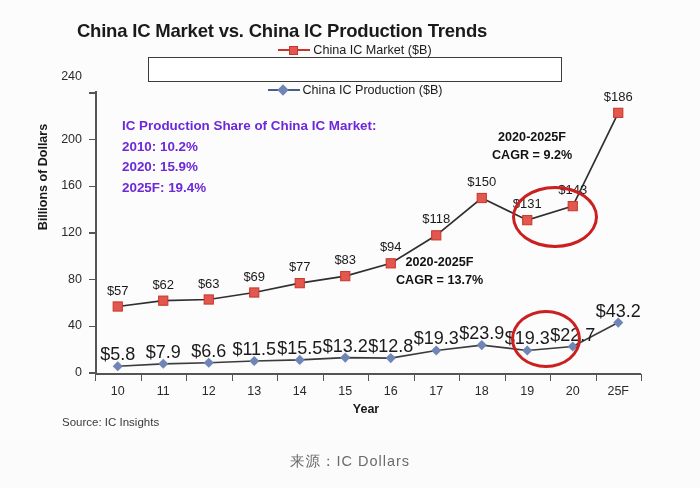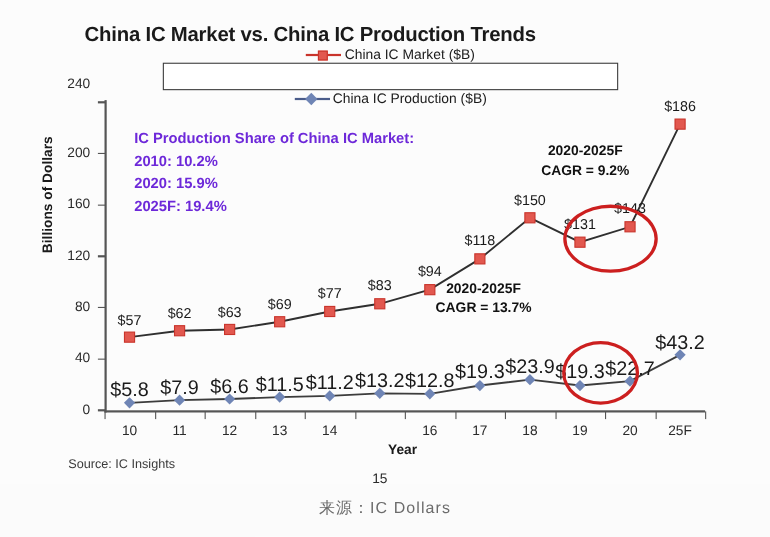--- a/index.html
+++ b/index.html
@@ -266,21 +266,21 @@
         <div class="x-tick" style="left: 459px;"></div>
         <div class="x-tick" style="left: 504.5px;"></div>
         <div class="x-tick" style="left: 550px;"></div>
         <div class="x-tick" style="left: 595.5px;"></div>
         <div class="x-tick" style="left: 641px;"></div>
         <div class="x-tick-label" style="left: 95.75px;">10</div>
         <div class="x-tick-label" style="left: 141.25px;">11</div>
         <div class="x-tick-label" style="left: 186.75px;">12</div>
         <div class="x-tick-label" style="left: 232.25px;">13</div>
         <div class="x-tick-label" style="left: 277.75px;">14</div>
-        <div class="x-tick-label" style="left: 323.25px; margin-top: 44px;">15</div>
+        <div class="x-tick-label" style="left: 323.25px;">15</div>
         <div class="x-tick-label" style="left: 368.75px;">16</div>
         <div class="x-tick-label" style="left: 414.25px;">17</div>
         <div class="x-tick-label" style="left: 459.75px;">18</div>
         <div class="x-tick-label" style="left: 505.25px;">19</div>
         <div class="x-tick-label" style="left: 550.75px;">20</div>
         <div class="x-tick-label" style="left: 596.25px;">25F</div>
       </div>
 
     <svg id="series-svg">
         <polyline points="117.75,306.5 163.25,300.66666666666663 208.75,299.5 254.25,292.5 299.75,283.16666666666663 345.25,276.1666666666667 390.75,263.3333333333333 436.25,235.33333333333334 481.75,198 527.25,220.16666666666669 572.75,206.16666666666666 618.25,112.83333333333331" fill="none" stroke="#2f2f2f" stroke-width="1.7"></polyline>
@@ -321,21 +321,21 @@
         <div class="pt-label market" style="left: 360.75px; top: 239.333px;">$94</div>
         <div class="pt-label market" style="left: 406.25px; top: 211.333px;">$118</div>
         <div class="pt-label market" style="left: 451.75px; top: 174px;">$150</div>
         <div class="pt-label market" style="left: 497.25px; top: 196.167px;">$131</div>
         <div class="pt-label market" style="left: 542.75px; top: 182.167px;">$143</div>
         <div class="pt-label market" style="left: 588.25px; top: 88.8333px;">$186</div>
         <div class="pt-label production" style="left: 87.75px; top: 344.233px;">$5.8</div>
         <div class="pt-label production" style="left: 133.25px; top: 341.783px;">$7.9</div>
         <div class="pt-label production" style="left: 178.75px; top: 340.733px;">$6.6</div>
         <div class="pt-label production" style="left: 224.25px; top: 338.983px;">$11.5</div>
-        <div class="pt-label production" style="left: 269.75px; top: 337.933px;">$11.2</div>
+        <div class="pt-label production" style="left: 269.75px; top: 337.933px;">$15.5</div>
         <div class="pt-label production" style="left: 315.25px; top: 335.6px;">$13.2</div>
         <div class="pt-label production" style="left: 360.75px; top: 336.067px;">$12.8</div>
         <div class="pt-label production" style="left: 406.25px; top: 328.483px;">$19.3</div>
         <div class="pt-label production" style="left: 451.75px; top: 323.117px;">$23.9</div>
         <div class="pt-label production" style="left: 497.25px; top: 328.483px;">$19.3</div>
         <div class="pt-label production" style="left: 542.75px; top: 324.517px;">$22.7</div>
         <div class="pt-label production" style="left: 588.25px; top: 300.6px;">$43.2</div>
       </div>
 
     <div id="share-note">

